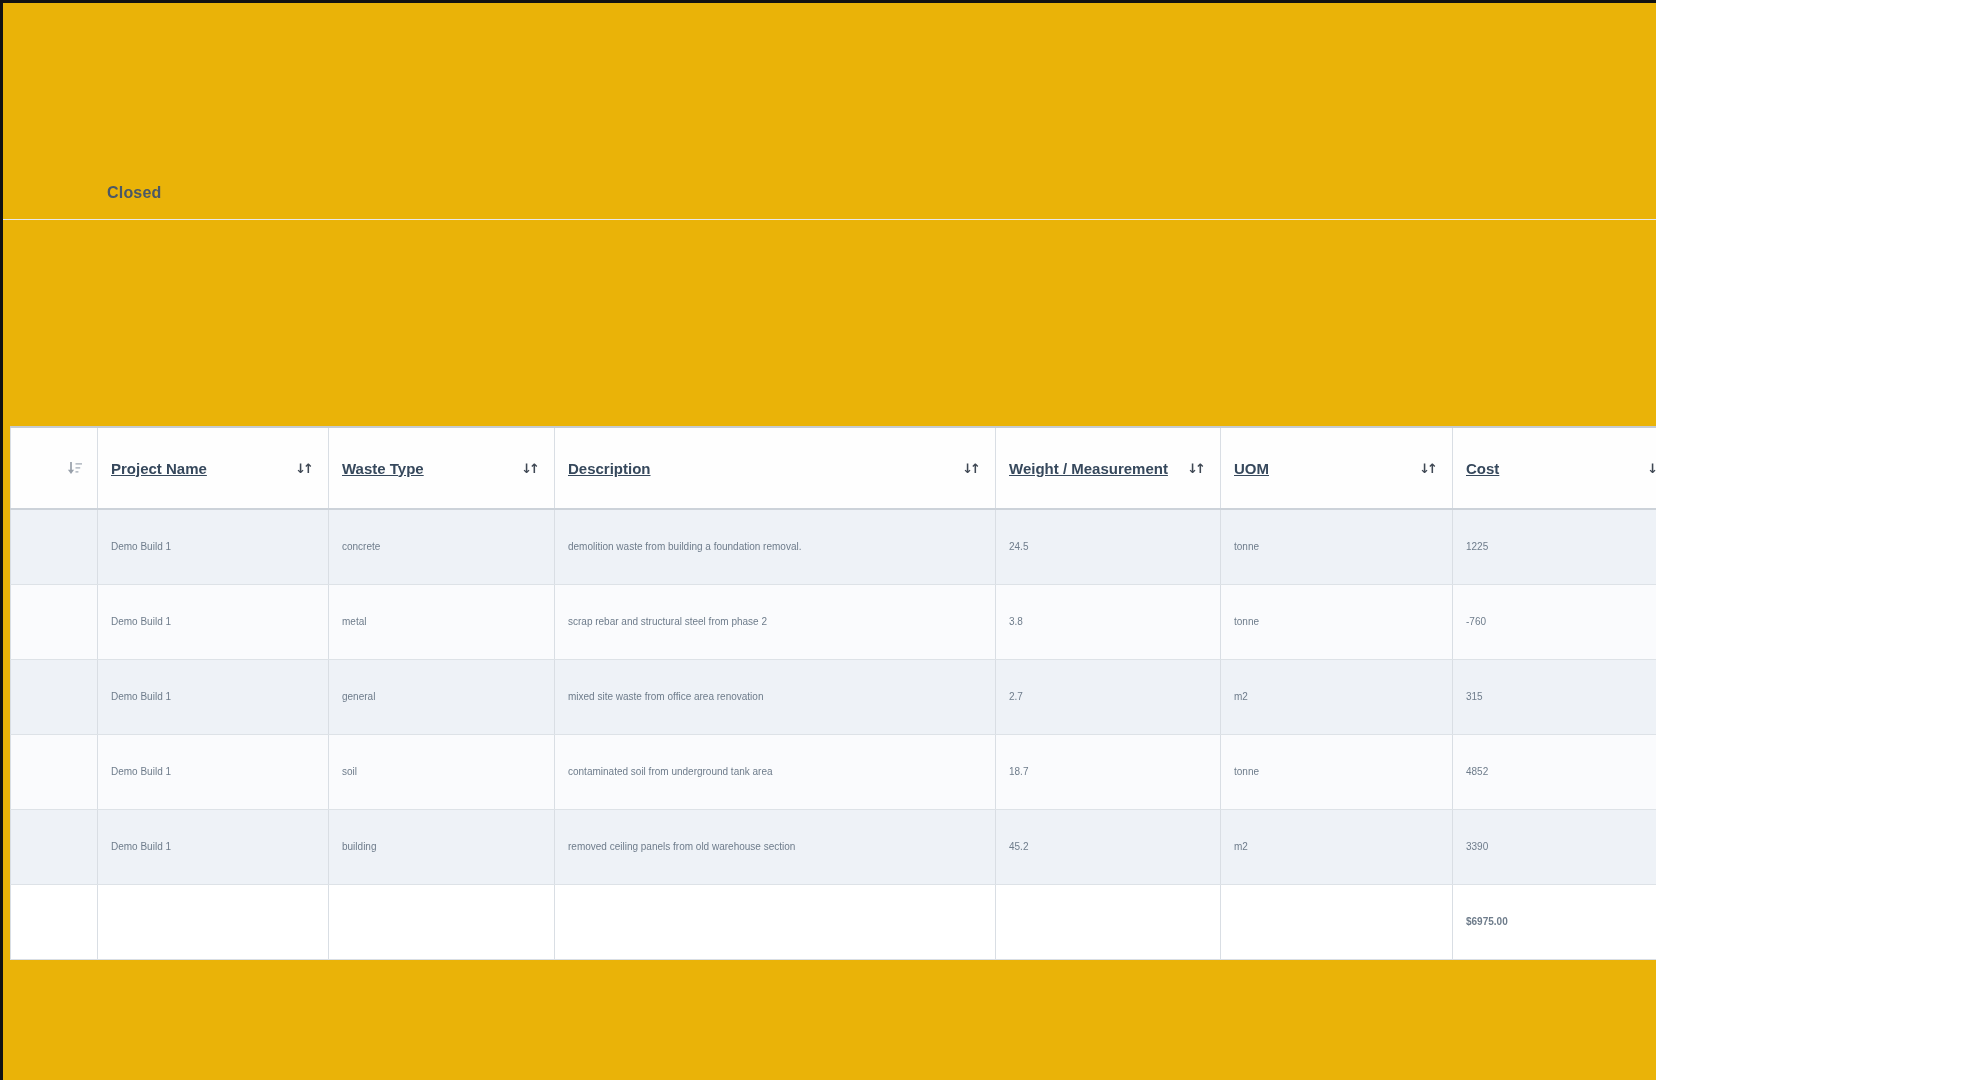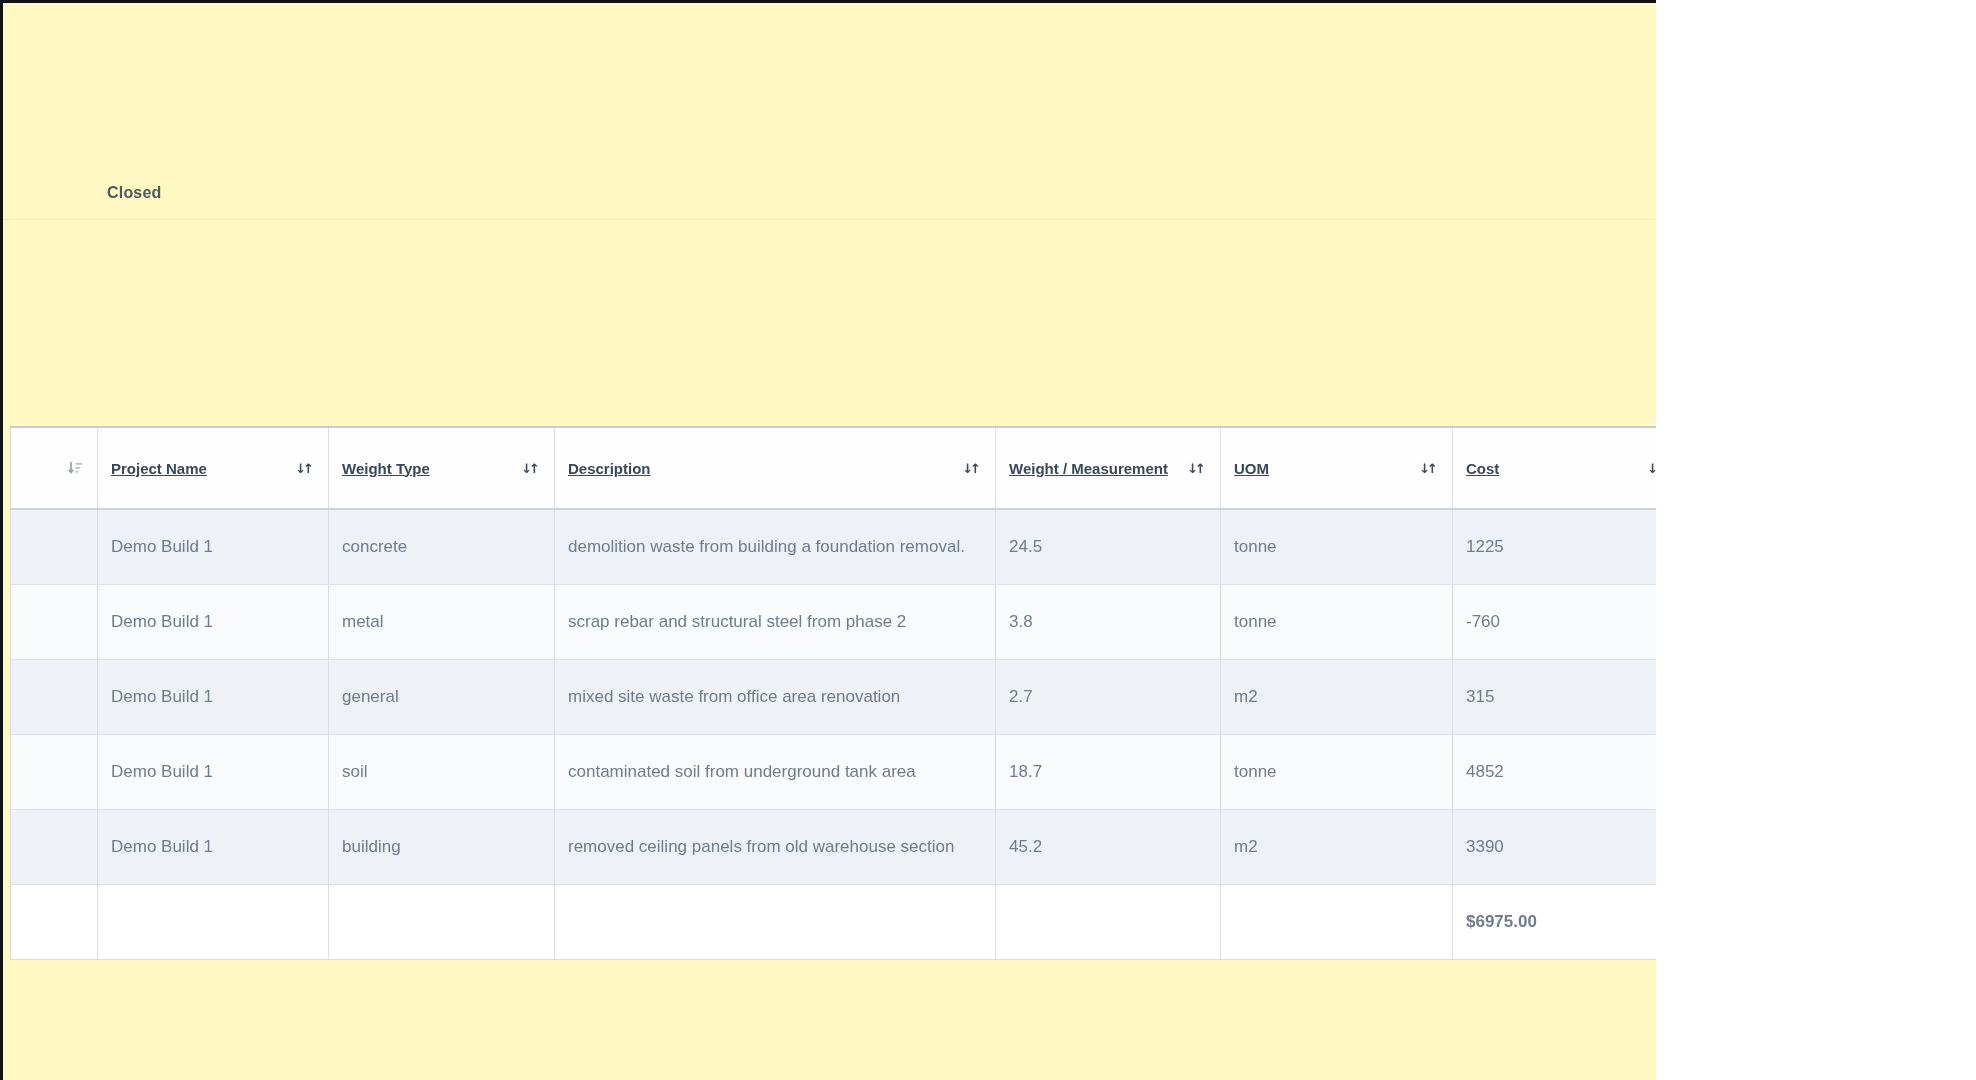--- a/index.html
+++ b/index.html
@@ -3,21 +3,21 @@
 <meta charset="utf-8">
 <style>
   * { margin:0; padding:0; box-sizing:border-box; }
   html,body { width:1976px; height:1080px; }
   body {
     font-family:"Liberation Sans","DejaVu Sans",sans-serif;
     background:#ffffff; overflow:hidden;
   }
   #viewport {
     position:relative; width:1656px; height:1080px;
-    background:#fef9c3; overflow:hidden;
+    background:#eab308; overflow:hidden;
     border-left:3px solid #121212; border-top:3px solid #121212;
   }
   .status-label {
     position:absolute; left:104px; top:181px;
     font-size:16px; font-weight:bold; letter-spacing:.2px;
     color:#4b5866; line-height:18px;
   }
   .divider {
     position:absolute; left:0; right:0; top:216px; height:1px;
     background:#e7e8ea;
@@ -35,21 +35,21 @@
   table.records th {
     height:82px; padding:0 13px; position:relative;
     font-size:15px; font-weight:bold; color:#36485c;
     background:#fefefe;
     border-top:2px solid #c6ccd3;
     border-bottom:2px solid #ccd2d9;
     text-decoration:underline;
   }
   table.records td {
     height:75px; padding:0 13px;
-    font-size:17px; color:#6e7c8b;
+    font-size:10px; color:#6e7c8b;
     border-bottom:1px solid #dde2e7;
   }
   table.records th:first-child, table.records td:first-child {
     border-left:1px solid #d9dee4;
   }
   tbody.data tr:nth-child(odd) td { background:#eef2f7; }
   tbody.data tr:nth-child(even) td { background:#fafbfd; }
   tbody.totals td { background:#ffffff; border-bottom:1px solid #d9dee4; }
   td.total-cost { font-weight:bold; font-size:14px; color:#36485c; }
   .sort {
@@ -92,21 +92,21 @@
               <rect x="10.5" y="8" width="4.7" height="1.7" fill="#bac0c8"></rect>
               <rect x="10.5" y="12" width="2.9" height="1.7" fill="#bac0c8"></rect>
             </svg>
           </span>
         </th>
         <th>
           <span>Project Name</span>
           <span class="sort">↓↑</span>
         </th>
         <th>
-          <span>Weight Type</span>
+          <span>Waste Type</span>
           <span class="sort">↓↑</span>
         </th>
         <th>
           <span>Description</span>
           <span class="sort">↓↑</span>
         </th>
         <th>
           <span>Weight / Measurement</span>
           <span class="sort">↓↑</span>
         </th>

